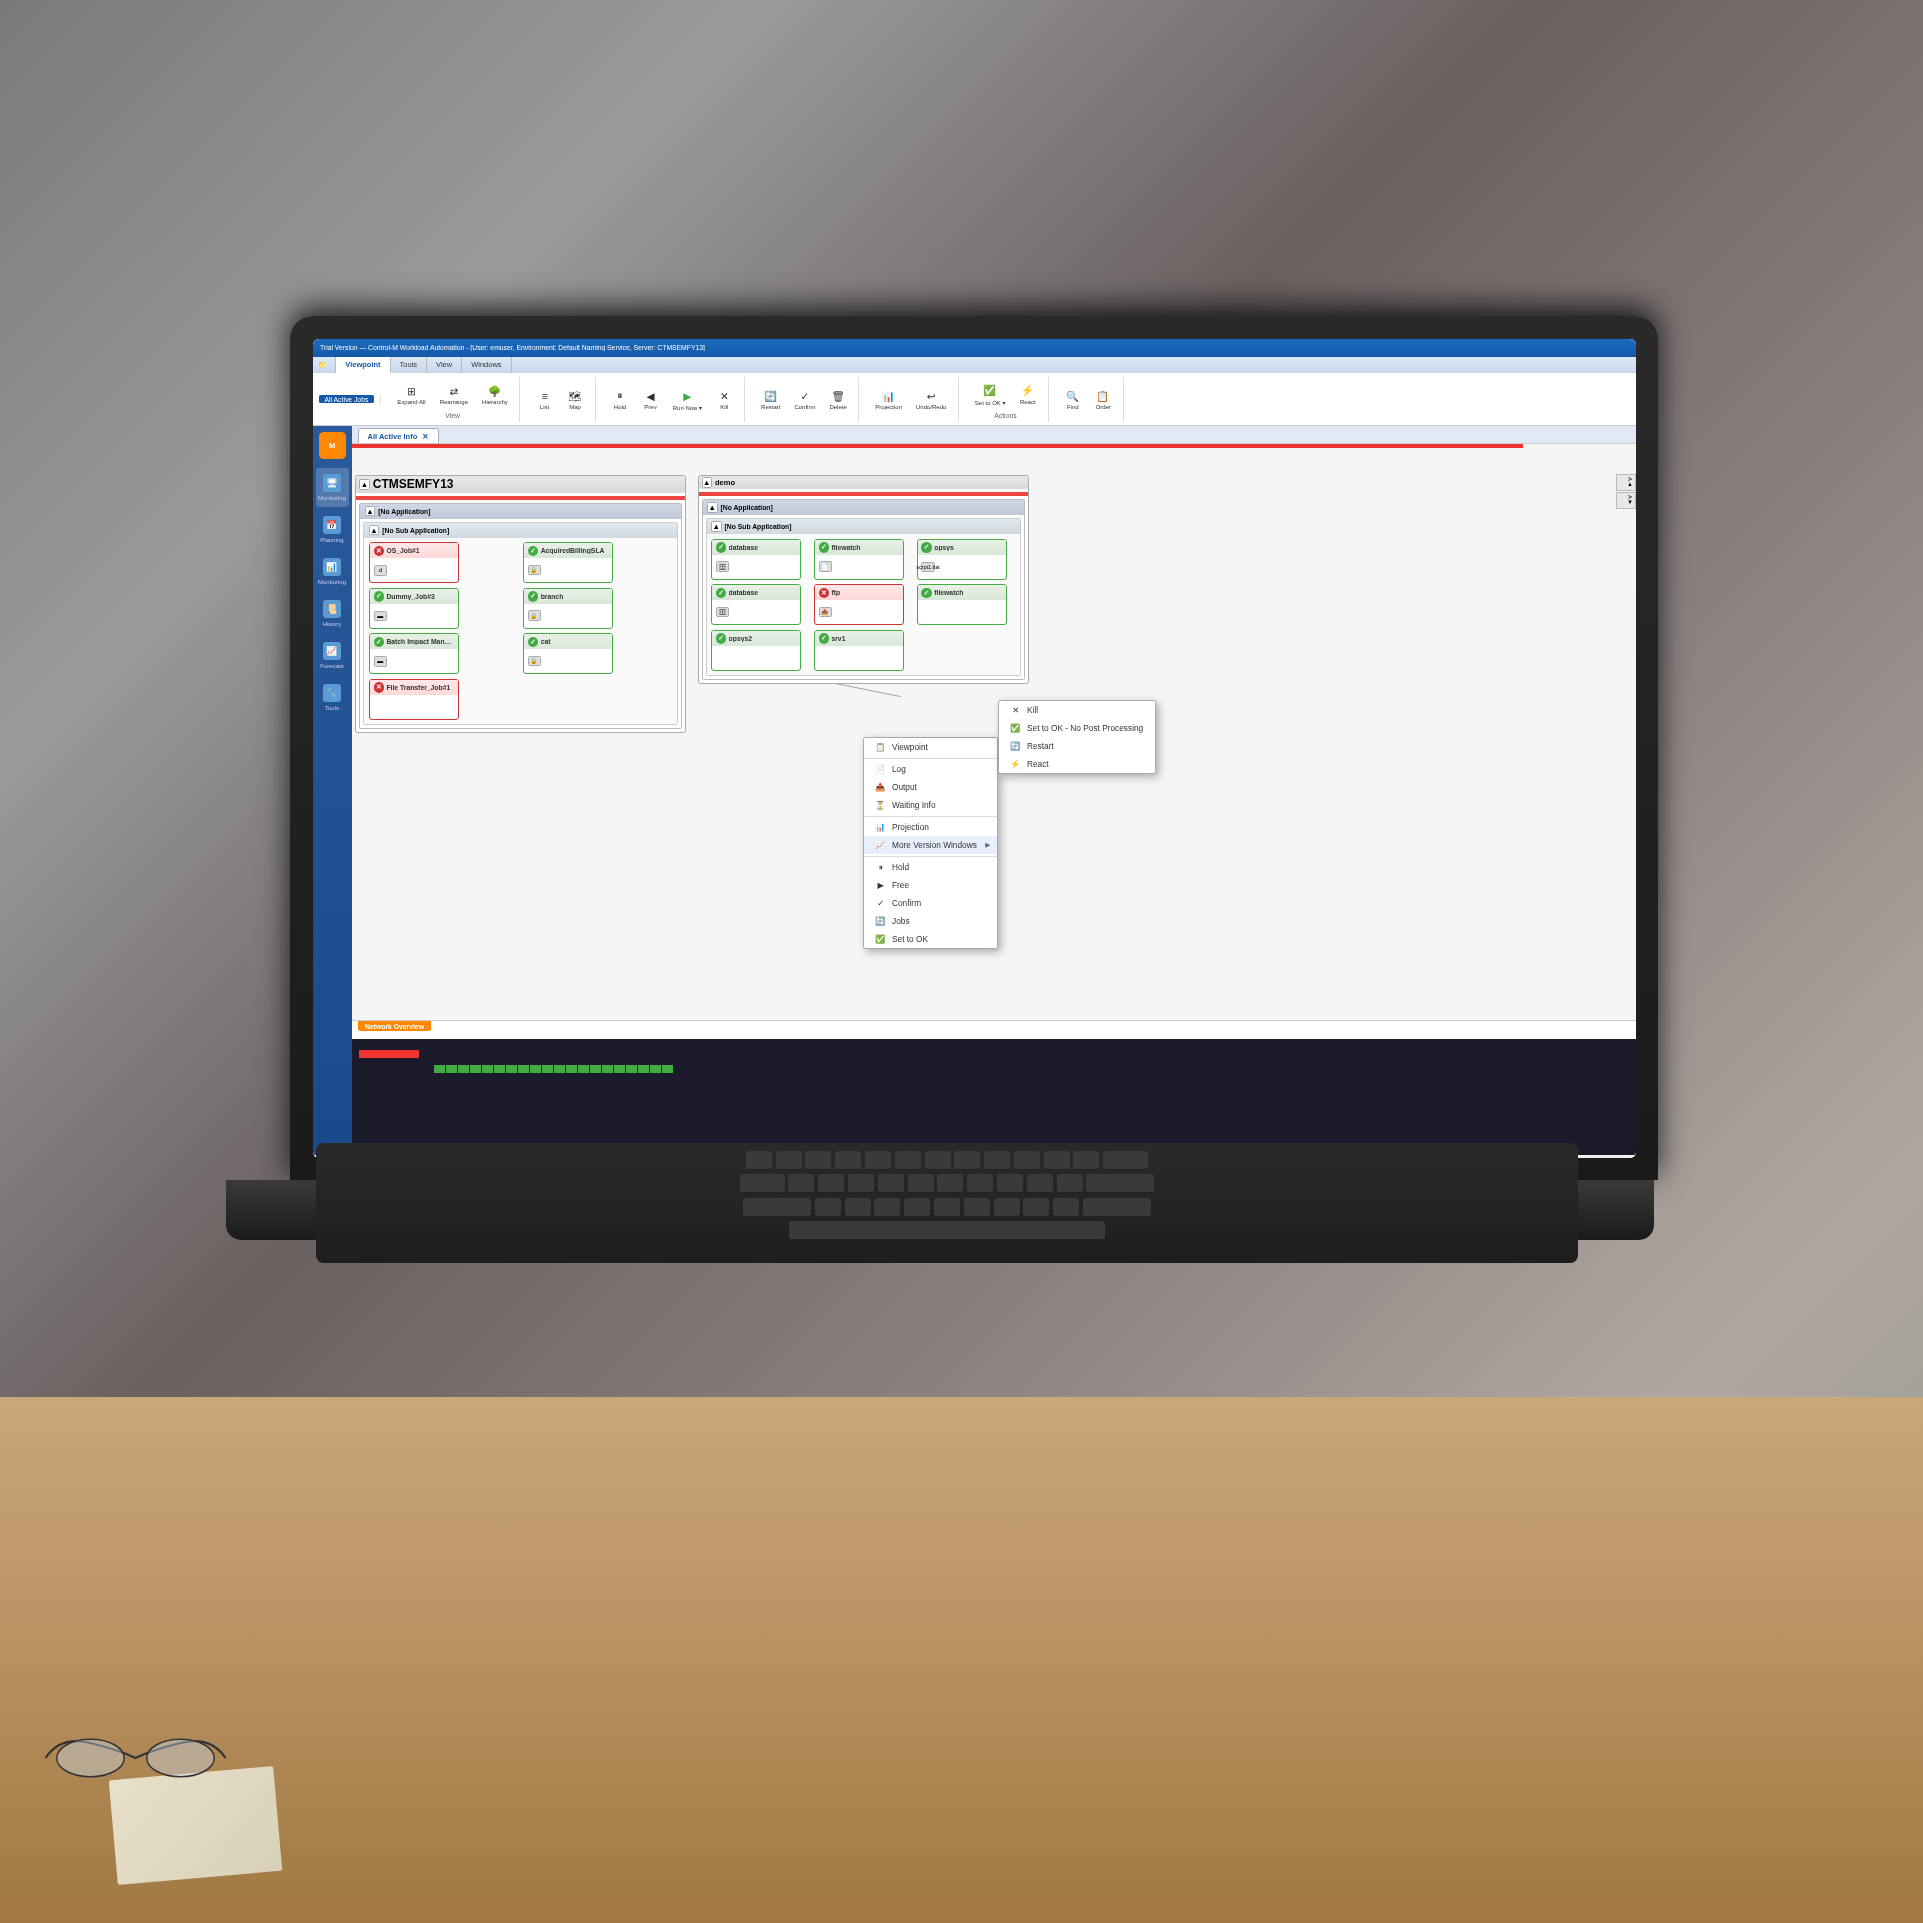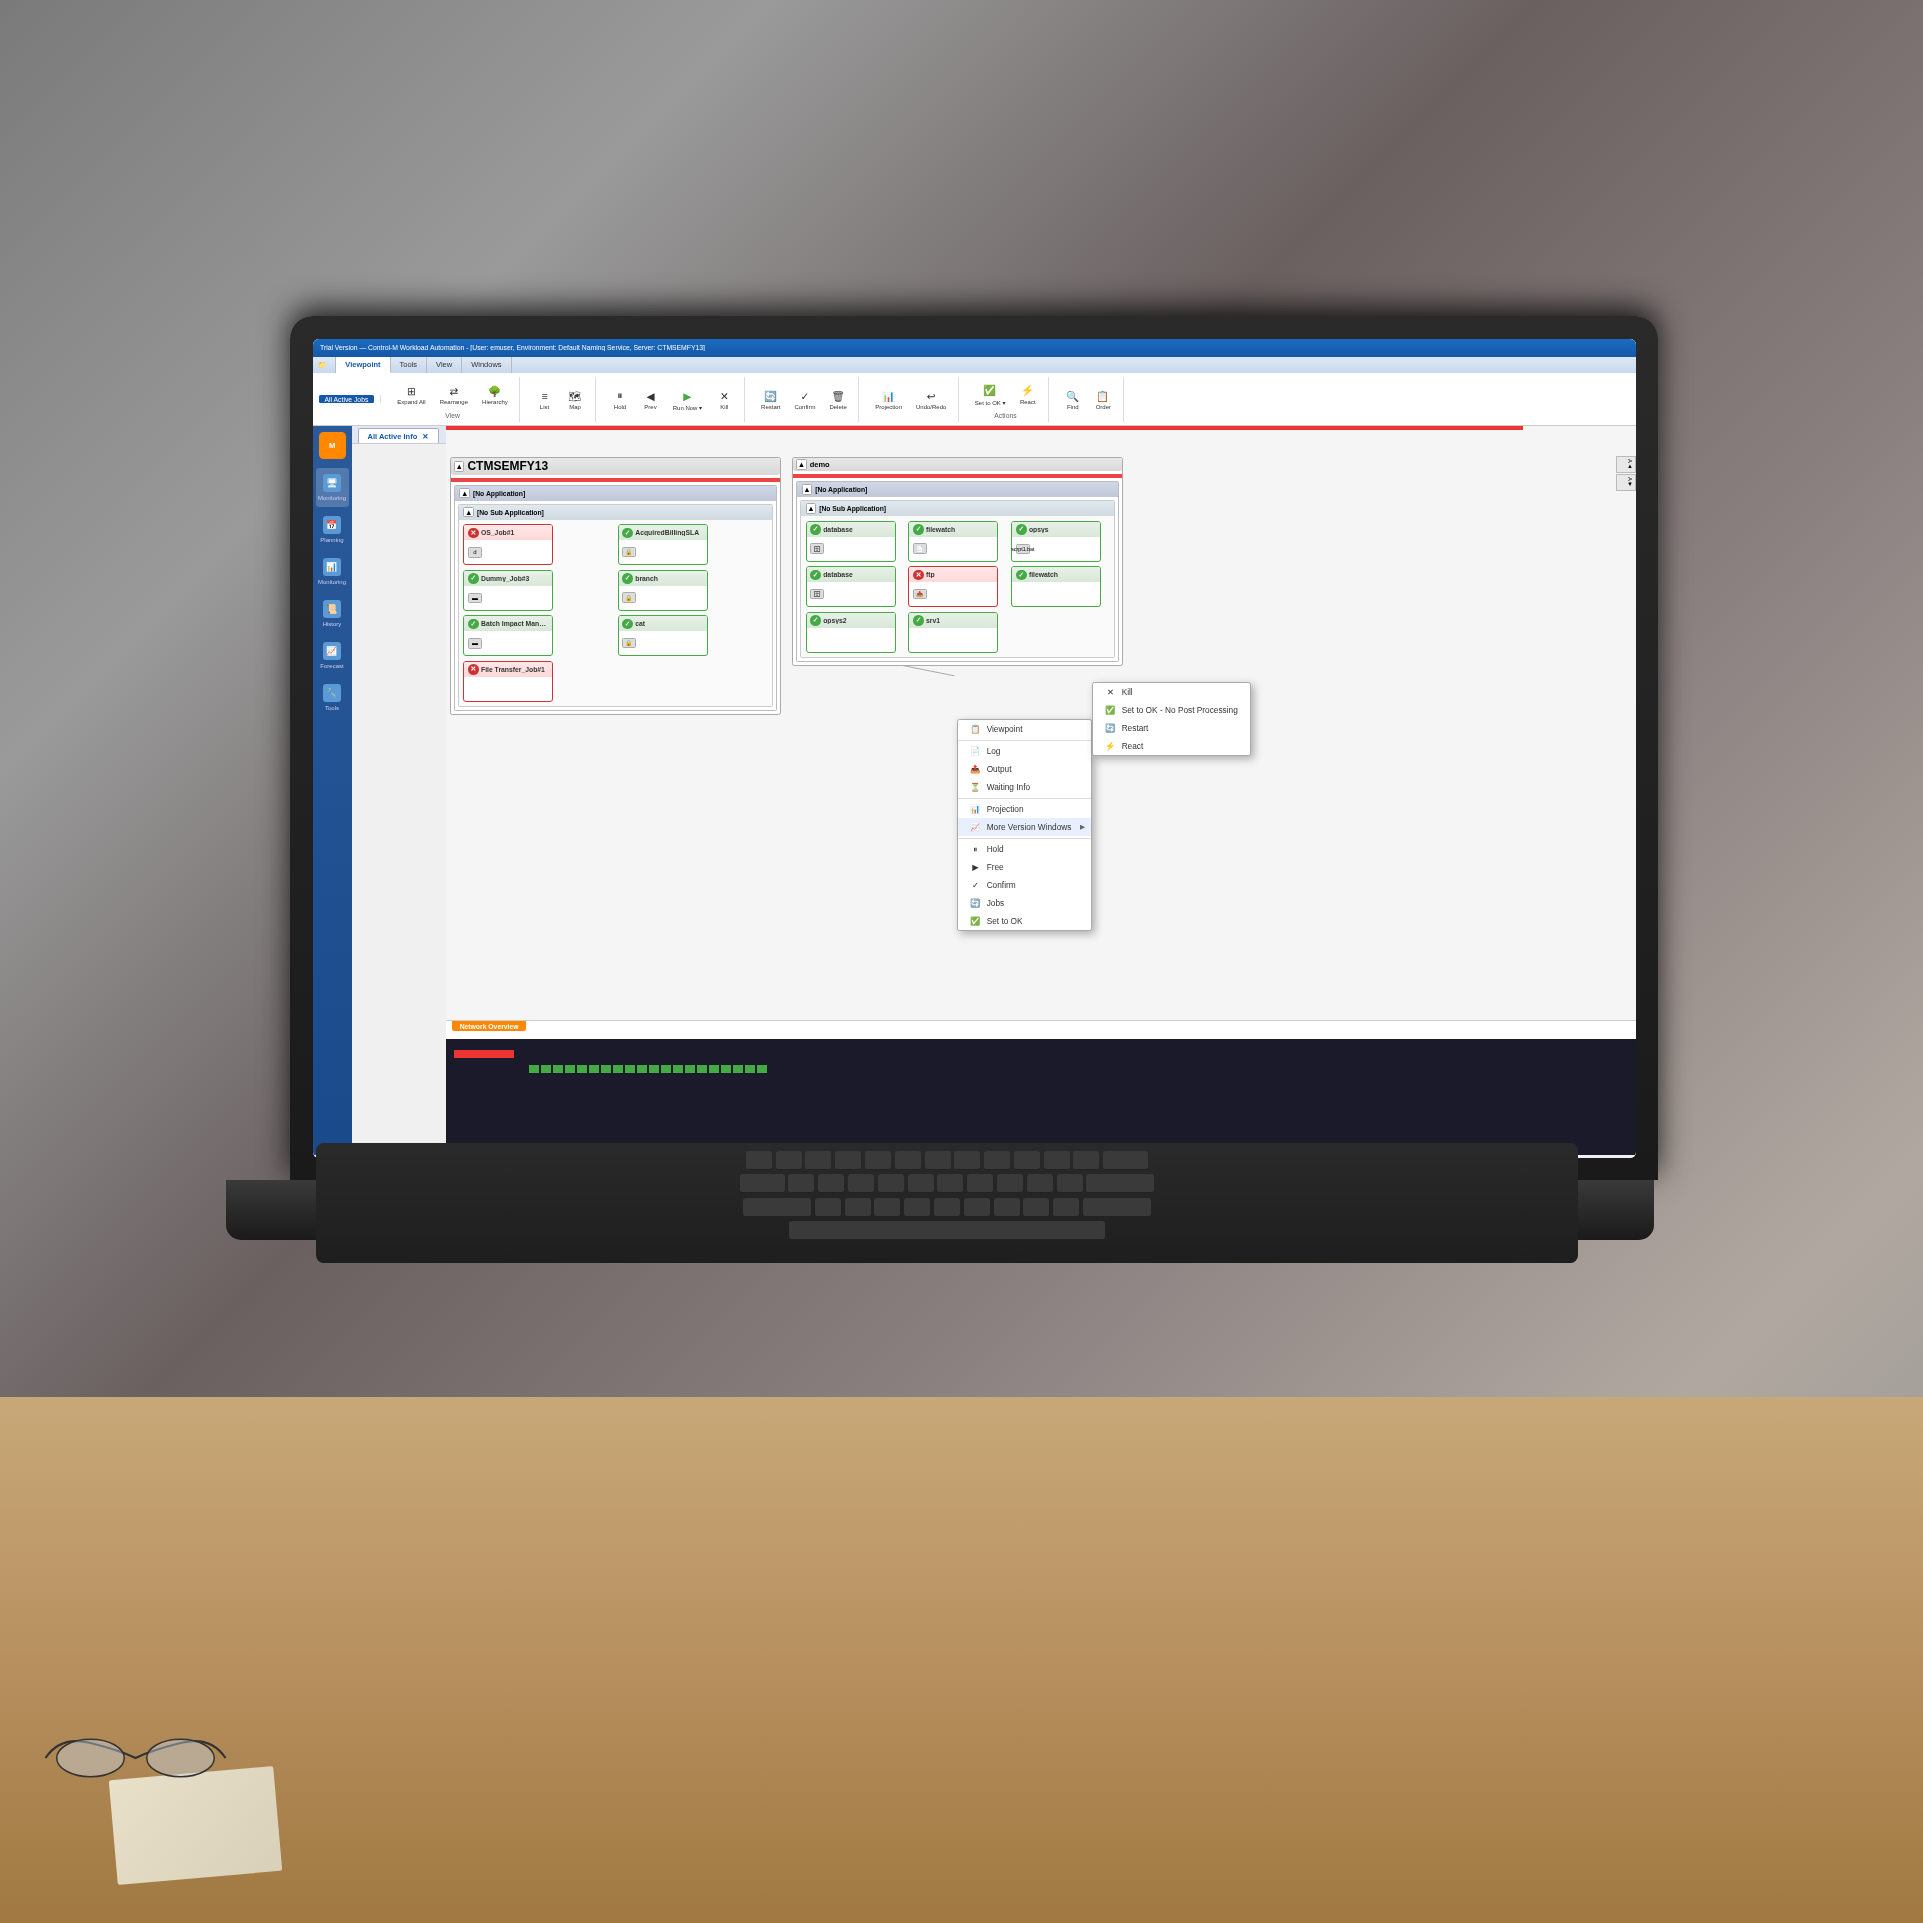--- a/index.html
+++ b/index.html
@@ -266,21 +266,21 @@
       font-size: 6px;
       color: #cce;
       text-align: center;
       line-height: 1;
     }
 
     
     .content-area {
       flex: 1;
       display: flex;
-      flex-direction: row;
+      flex-direction: column;
       overflow: hidden;
     }
 
     
     .tab-bar {
       height: 18px;
       background: #e0e8f5;
       display: flex;
       align-items: flex-end;
       padding: 0 6px;

